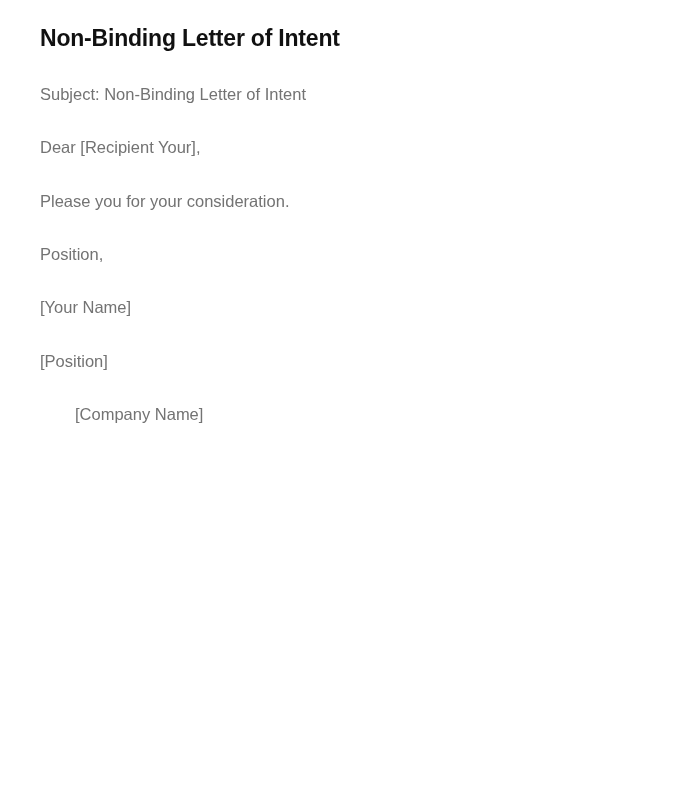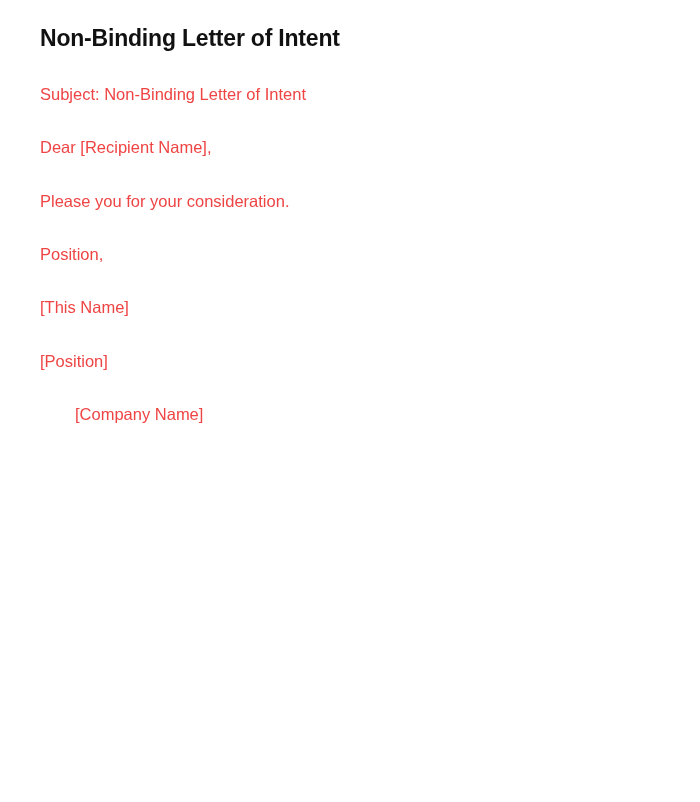--- a/index.html
+++ b/index.html
@@ -25,34 +25,34 @@
     font-size: 23px;
     font-weight: bold;
     line-height: 1.3;
     color: #111111;
     margin: 0 0 26px 0;
     letter-spacing: -0.2px;
   }
   .para {
     font-size: 16.5px;
     line-height: 1.78;
-    color: #ef4444;
+    color: #737373;
     margin: 0 0 24px 0;
     max-width: 610px;
   }
   .para:last-child {
     margin-bottom: 0;
     margin-left: 35px;
   }
 </style>
 </head>
 <body>
 
 <div class="page">
   <h1 class="doc-title">Non-Binding Letter of Intent</h1>
   <p class="para">Subject: Non-Binding Letter of Intent</p>
-  <p class="para">Dear [Recipient Name],</p>
+  <p class="para">Dear [Recipient Your],</p>
   <p class="para">Please you for your consideration.</p>
   <p class="para">Position,</p>
-  <p class="para">[This Name]</p>
+  <p class="para">[Your Name]</p>
   <p class="para">[Position]</p>
   <p class="para">[Company Name]</p>
 </div>
 
 </body></html>

